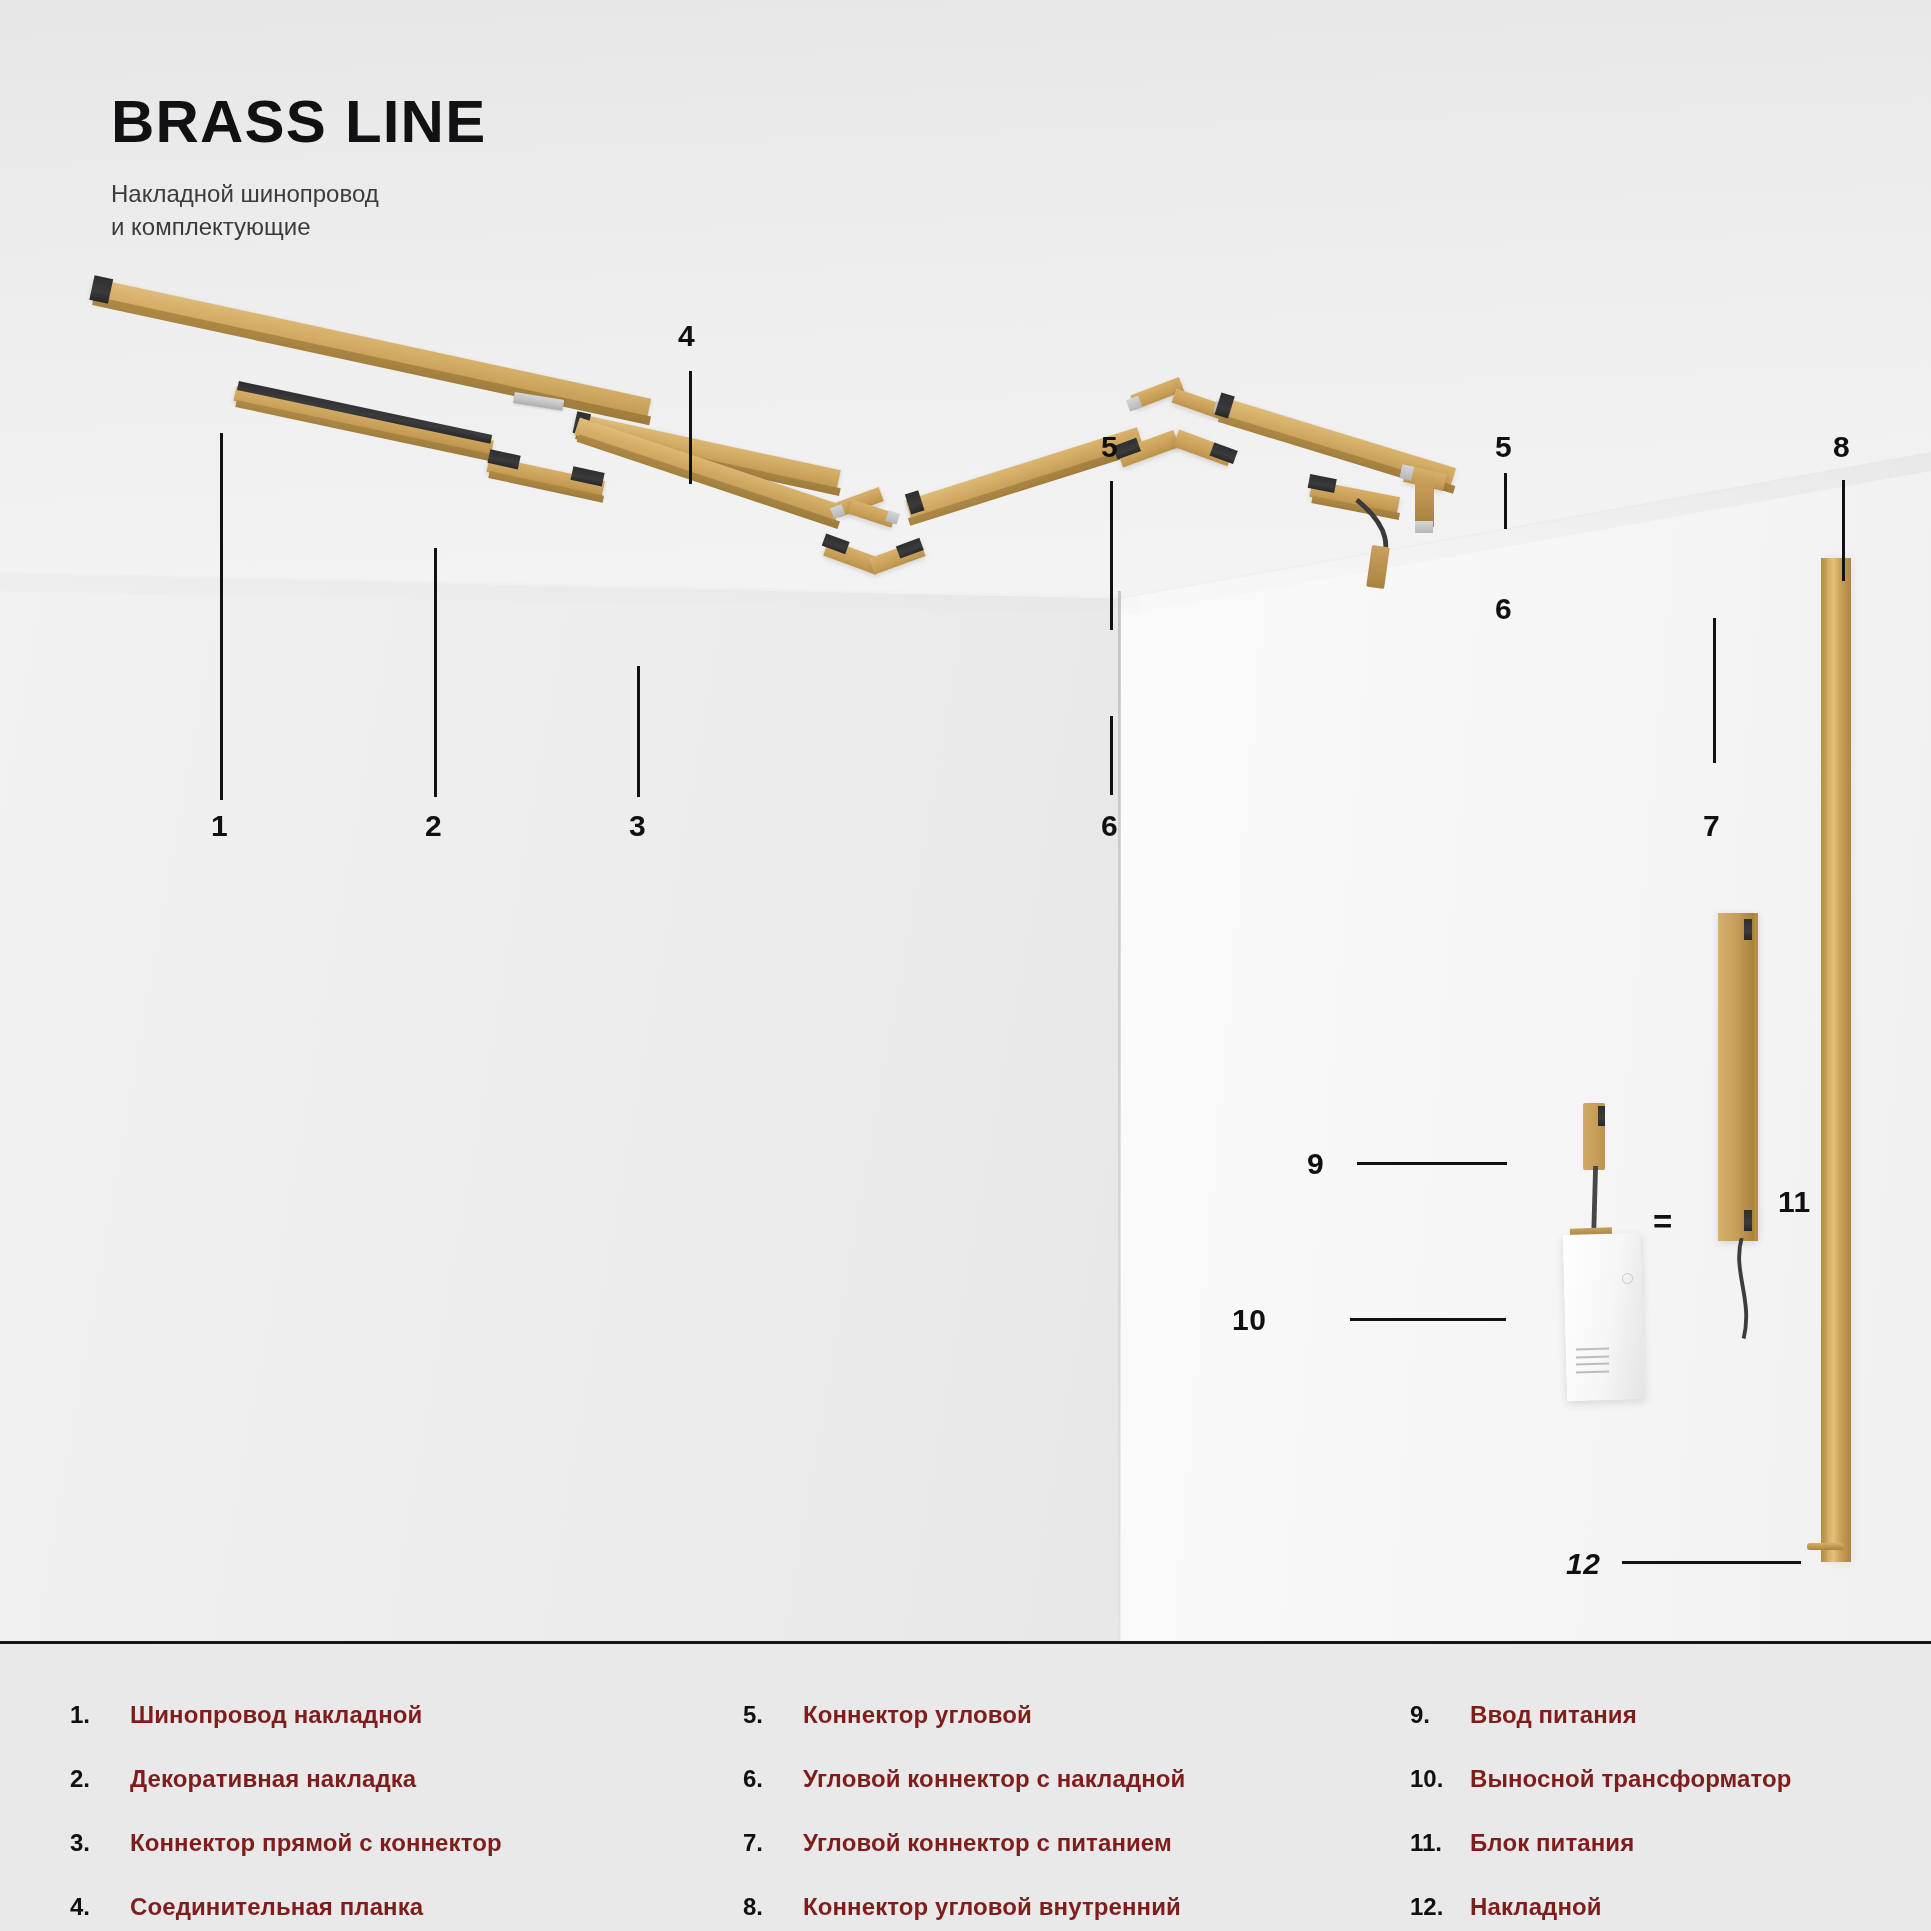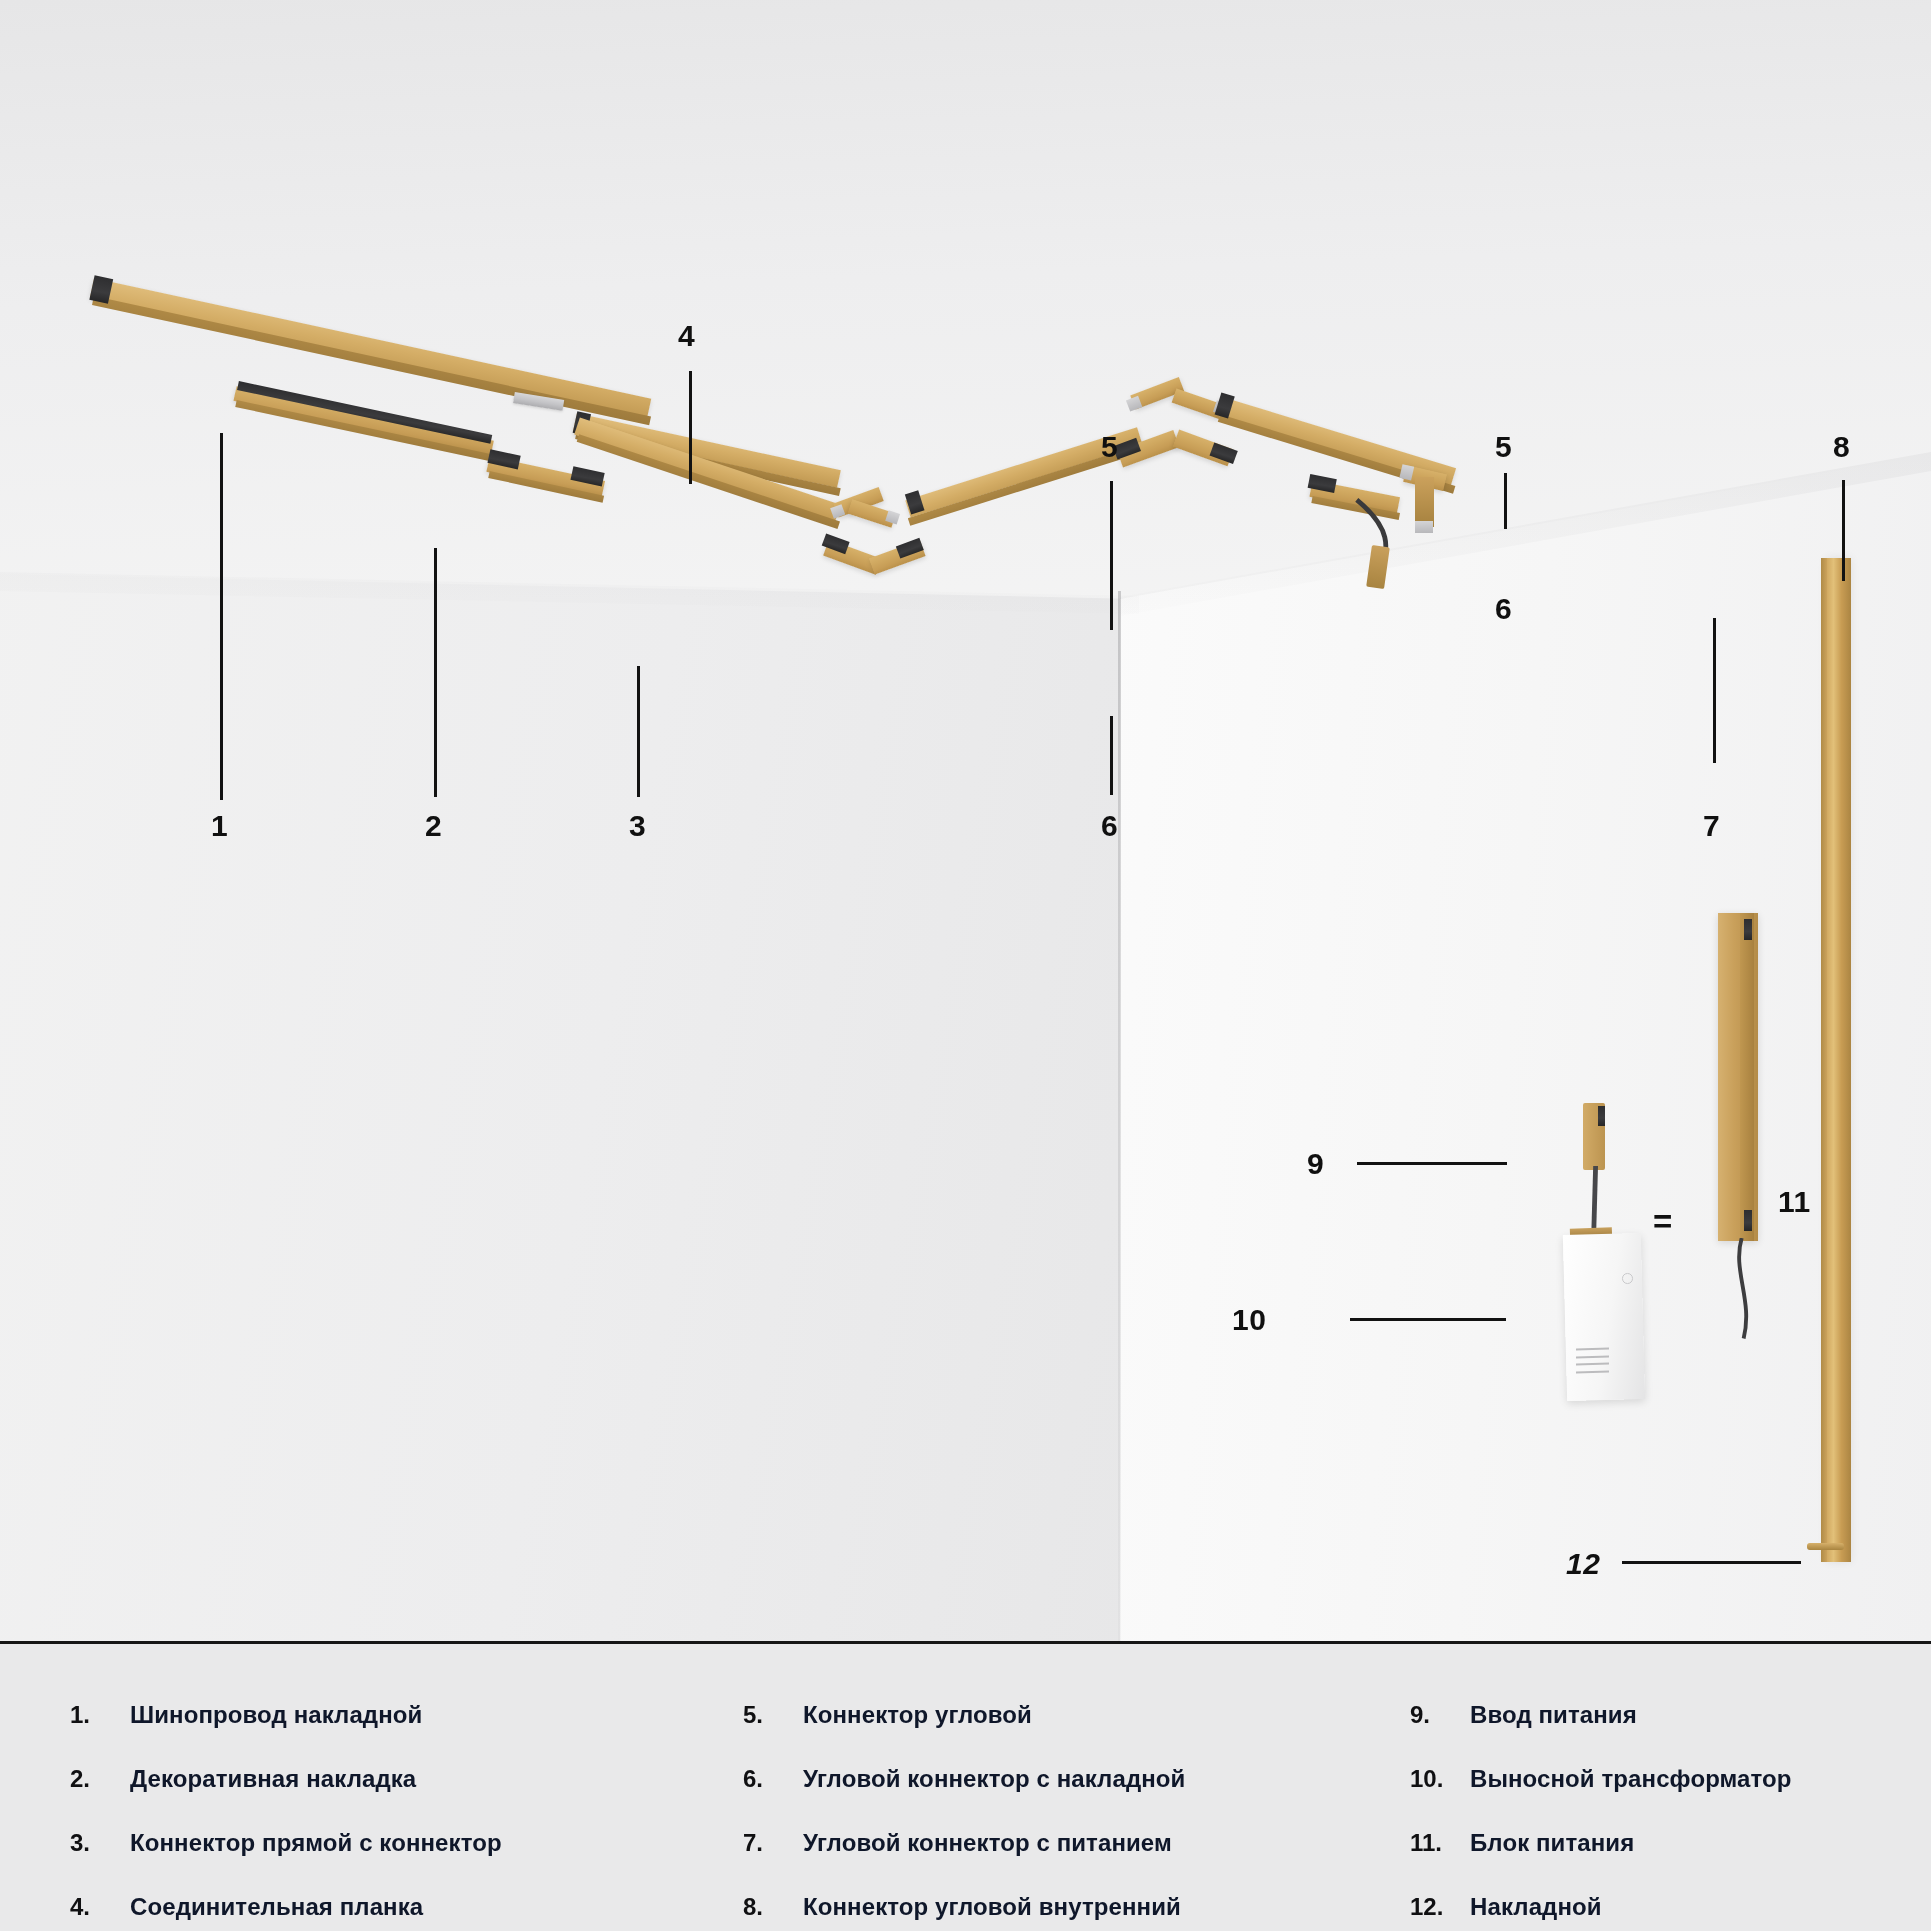--- a/index.html
+++ b/index.html
@@ -104,21 +104,21 @@
     display:grid;grid-template-columns:695px 676px 560px;
     padding:60px 0 0 0;box-sizing:border-box;
   }
   .legcol{padding-left:70px;box-sizing:border-box;}
   .legcol:nth-child(2){padding-left:48px;}
   .legcol:nth-child(3){padding-left:39px;}
   .legrow{display:flex;align-items:baseline;margin-bottom:36px;}
   .legnum{
     width:60px;flex:none;font-size:24px;font-weight:700;color:#101012;
   }
-  .legtxt{font-size:24px;font-weight:700;color:#0f172a;letter-spacing:0.1px;}
+  .legtxt{font-size:24px;font-weight:700;color:#7f1d1d;letter-spacing:0.1px;}
 </style>
 </head>
 <body>
 
 <div class="stage">
 
   <div class="room">
     <div class="ceiling"></div>
     <div class="wall-left"></div>
     <div class="wall-right"></div>
@@ -305,20 +305,27 @@
     <div class="leader leader-h" style="left:1350px;top:1318px;width:156px;"></div>
 
     <div class="num" style="left:1778px;top:1151px;margin-top:36px;">11</div>
 
     <div class="num" style="left:1566px;top:1549px;font-style:italic;">12</div>
     <div class="leader leader-h" style="left:1622px;top:1561px;width:179px;"></div>
 
     <div class="eqsign" style="left:1653px;top:1205px;">=</div>
   </div>
 
+  <div class="hdr">
+    <h1>BRASS LINE</h1>
+    <div class="sub">
+      <div>Накладной шинопровод</div>
+      <div>и комплектующие</div>
+    </div>
+  </div>
 
   <div class="rule"></div>
   <div class="legend">
 
     <div class="legcol">
       <div class="legrow">
         <span class="legnum">1.</span>
         <span class="legtxt">Шинопровод накладной</span>
       </div>
       <div class="legrow">

